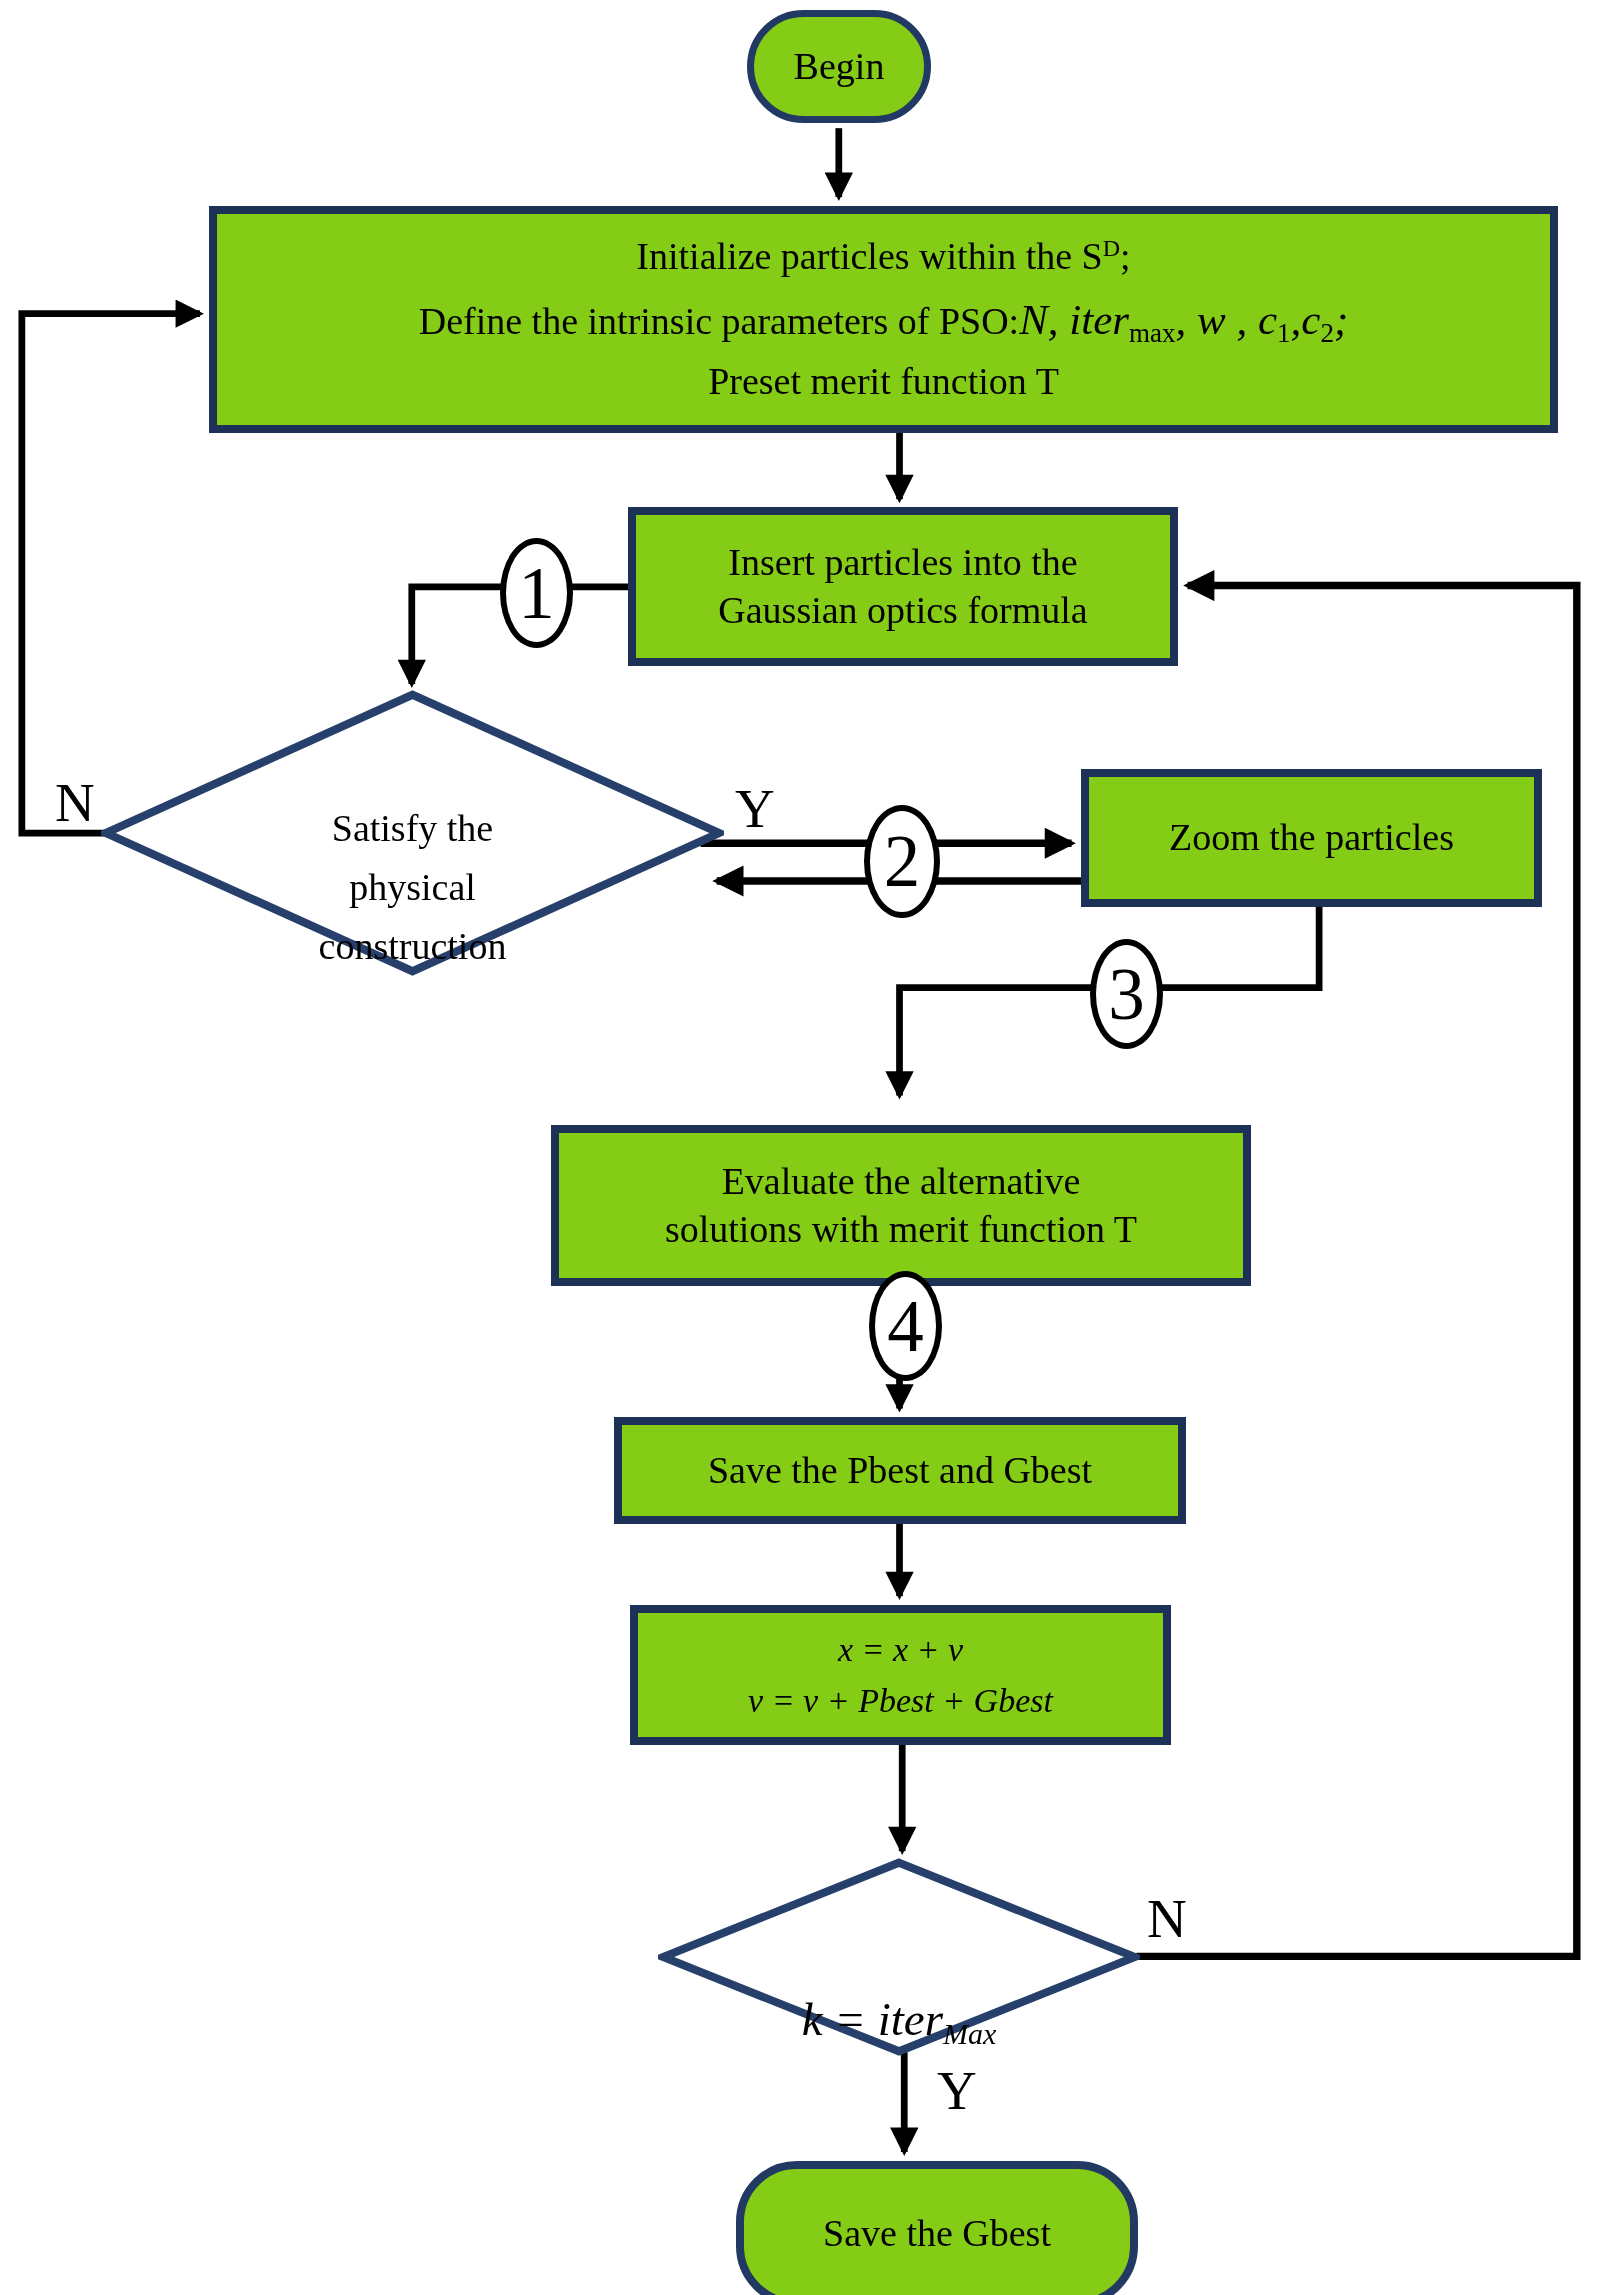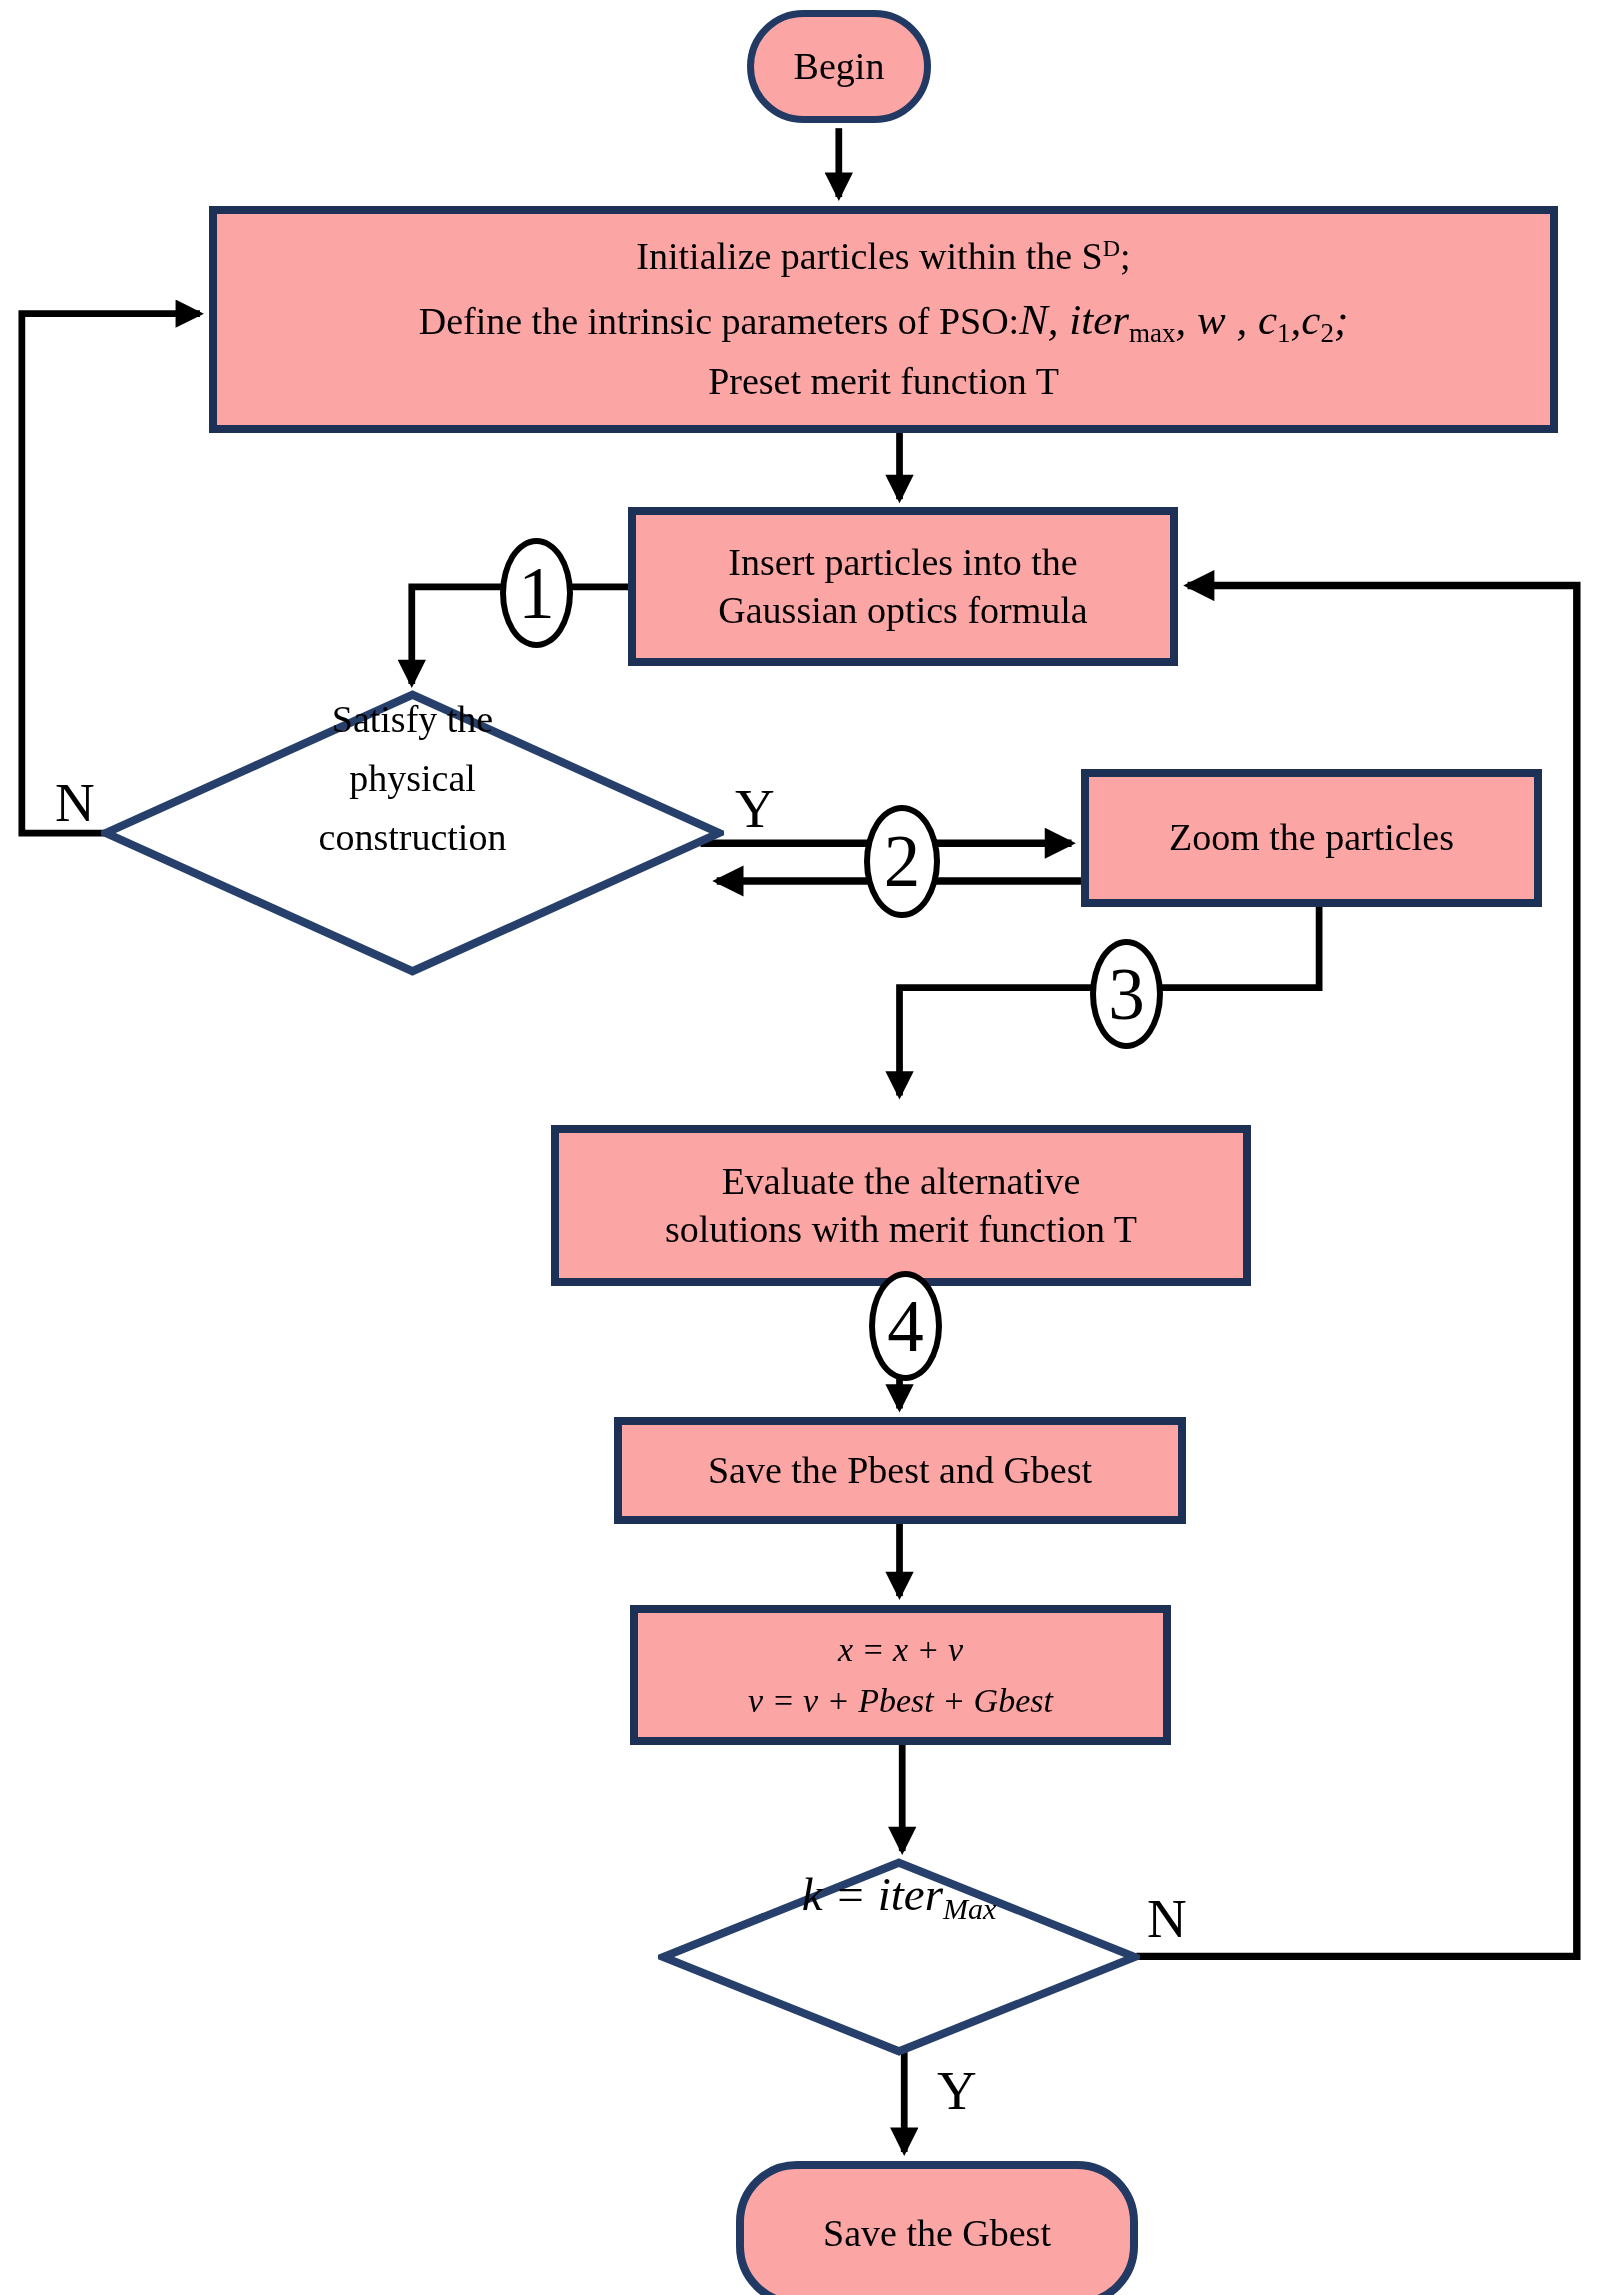--- a/index.html
+++ b/index.html
@@ -1,29 +1,29 @@
 <!DOCTYPE html>
 <html style="font-size:10.8px"><head>
 <meta charset="utf-8">
 <style>
   html,body{margin:0;padding:0;background:#ffffff;}
   body{width:1598px;height:2295px;position:relative;overflow:hidden;
        font-family:"Liberation Serif","DejaVu Serif",serif;color:#000;}
   #canvas{position:absolute;left:0;top:0;width:1598px;height:2295px;}
   svg.connectors{position:absolute;left:0;top:0;width:1598px;height:2295px;z-index:1;}
-  .node{position:absolute;box-sizing:border-box;background:#fca5a5;z-index:2;
+  .node{position:absolute;box-sizing:border-box;background:#84cc16;z-index:2;
         display:flex;flex-direction:column;align-items:center;justify-content:center;
         text-align:center;line-height:1.25;}
   .rect{border:8px solid #1d3055;}
   .thick{border-width:8.8px;}
   .oval{border:8px solid #223a63;}
   .node .line{display:block;white-space:nowrap;}
   .fs-node{font-size:38px;}
   .gap .line{margin:6px 0;font-family:Liberation Serif, serif;}
-  .diamond{position:absolute;z-index:2;display:flex;align-items:flex-start;justify-content:center;
+  .diamond{position:absolute;z-index:2;display:flex;align-items:flex-end;justify-content:center;
            text-align:center;}
   .diamond svg{position:absolute;left:0;top:0;width:100%;height:100%;}
   .diamond .dtext{position:relative;z-index:3;line-height:1.55;font-size:38px;}
   .badge{position:absolute;z-index:4;background:#fff;border:6px solid #000;border-radius:50%;
          display:flex;align-items:center;justify-content:center;font-size:73px;line-height:1;}
   .edge-label{position:absolute;z-index:3;font-size:55px;line-height:1;}
   .it{font-style:italic;}
   .math{font-size:43px;font-style:italic;}
   .sub{font-size:27px;position:relative;top:0.30em;font-style:normal;}
   .sub-it{font-size:30px;position:relative;top:0.30em;font-style:italic;}

